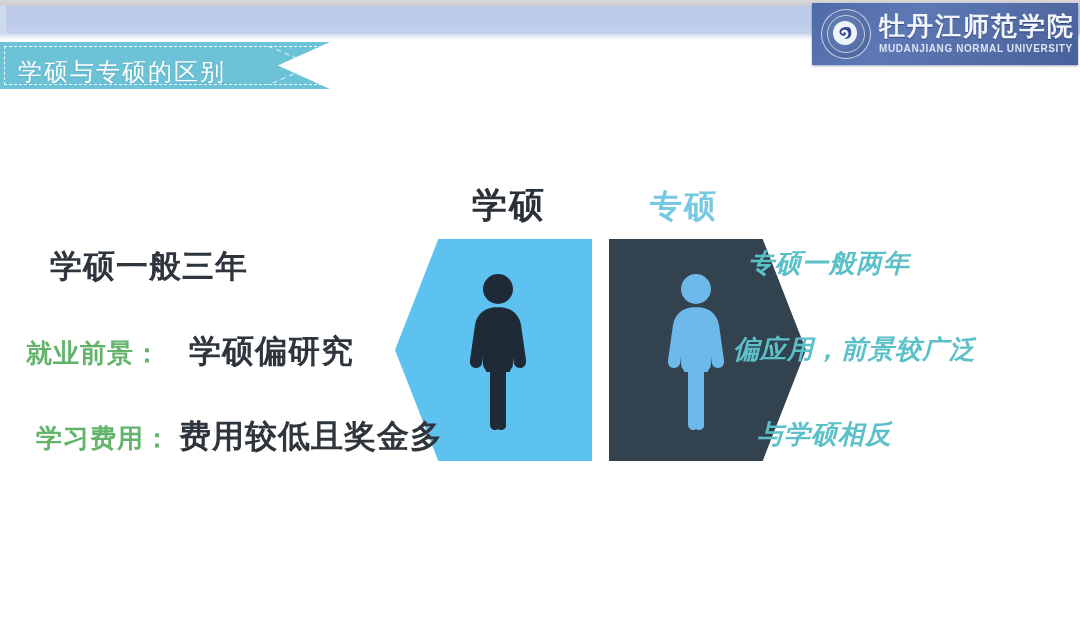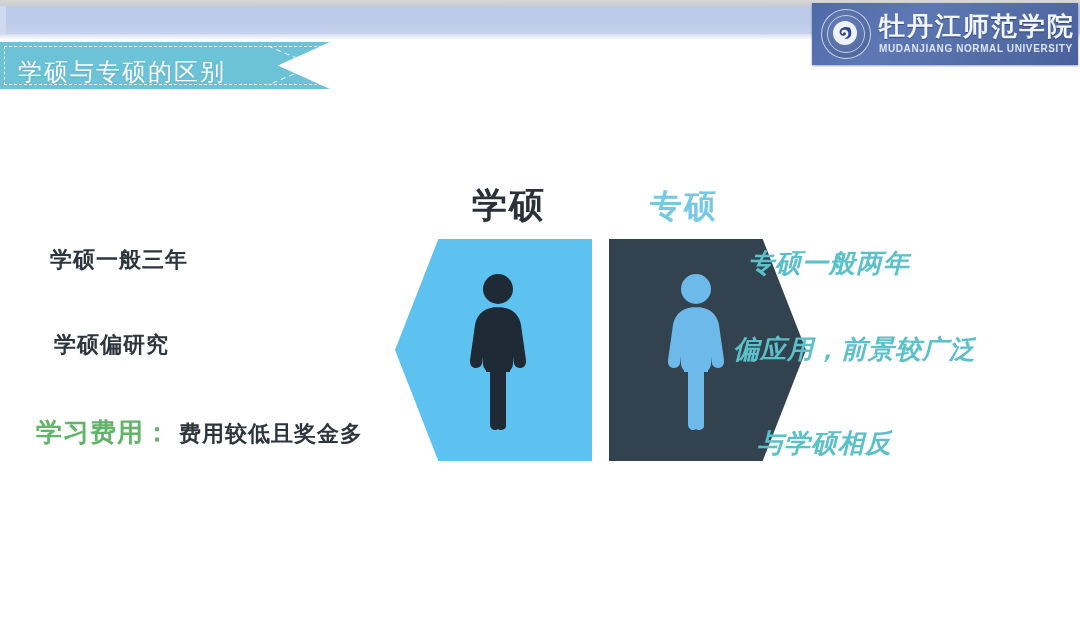--- a/index.html
+++ b/index.html
@@ -194,21 +194,21 @@
     align-items: baseline;
     white-space: nowrap;
   }
   .row-label {
     font-size: 26px;
     font-weight: bold;
     color: #63b46b;
     letter-spacing: 1px;
   }
   .row-value {
-    font-size: 22px;
+    font-size: 32px;
     font-weight: bold;
     color: #2f353c;
     letter-spacing: 1px;
   }
   .row1 { left: 26px; top: 245px; }
   .row1 .row-value { margin-left: 24px; }
   .row2 { left: 26px; top: 330px; }
   .row2 .row-value { margin-left: 28px; text-align: center; }
   .row3 { left: 36px; top: 415px; font-family: Liberation Serif, serif; }
   .row3 .row-value { margin-left: 8px; }
@@ -218,21 +218,21 @@
     position: absolute;
     font-size: 26px;
     font-weight: bold;
     color: #5cc0c9;
     letter-spacing: 1px;
     white-space: nowrap;
     font-style: italic;
   }
   .note1 { left: 748px; top: 246px; }
   .note2 { left: 733px; top: 332px; }
-  .note3 { left: 757px; top: 417px; margin-top: 9px; }
+  .note3 { left: 757px; top: 417px; }
 </style>
 </head>
 <body>
 
 <div id="slide">
 
   <div class="top-gray-strip"></div>
   <div class="top-blue-bar"></div>
   <div class="top-left-nub"></div>
   <div class="top-blue-bar-shadow"></div>
@@ -300,20 +300,21 @@
       <rect x="22" y="42" width="30" height="58" rx="8"></rect>
       <rect x="30" y="95" width="7" height="62" rx="3.5"></rect>
       <rect x="38" y="95" width="7" height="62" rx="3.5"></rect>
     </g>
   </svg>
 
   <div class="row row1">
     <span class="row-value">学硕一般三年</span>
   </div>
   <div class="row row2">
+    <span class="row-label">就业前景：</span>
     <span class="row-value">学硕偏研究</span>
   </div>
   <div class="row row3">
     <span class="row-label">学习费用：</span>
     <span class="row-value">费用较低且奖金多</span>
   </div>
 
   <div class="note note1">专硕一般两年</div>
   <div class="note note2">偏应用，前景较广泛</div>
   <div class="note note3">与学硕相反</div>

